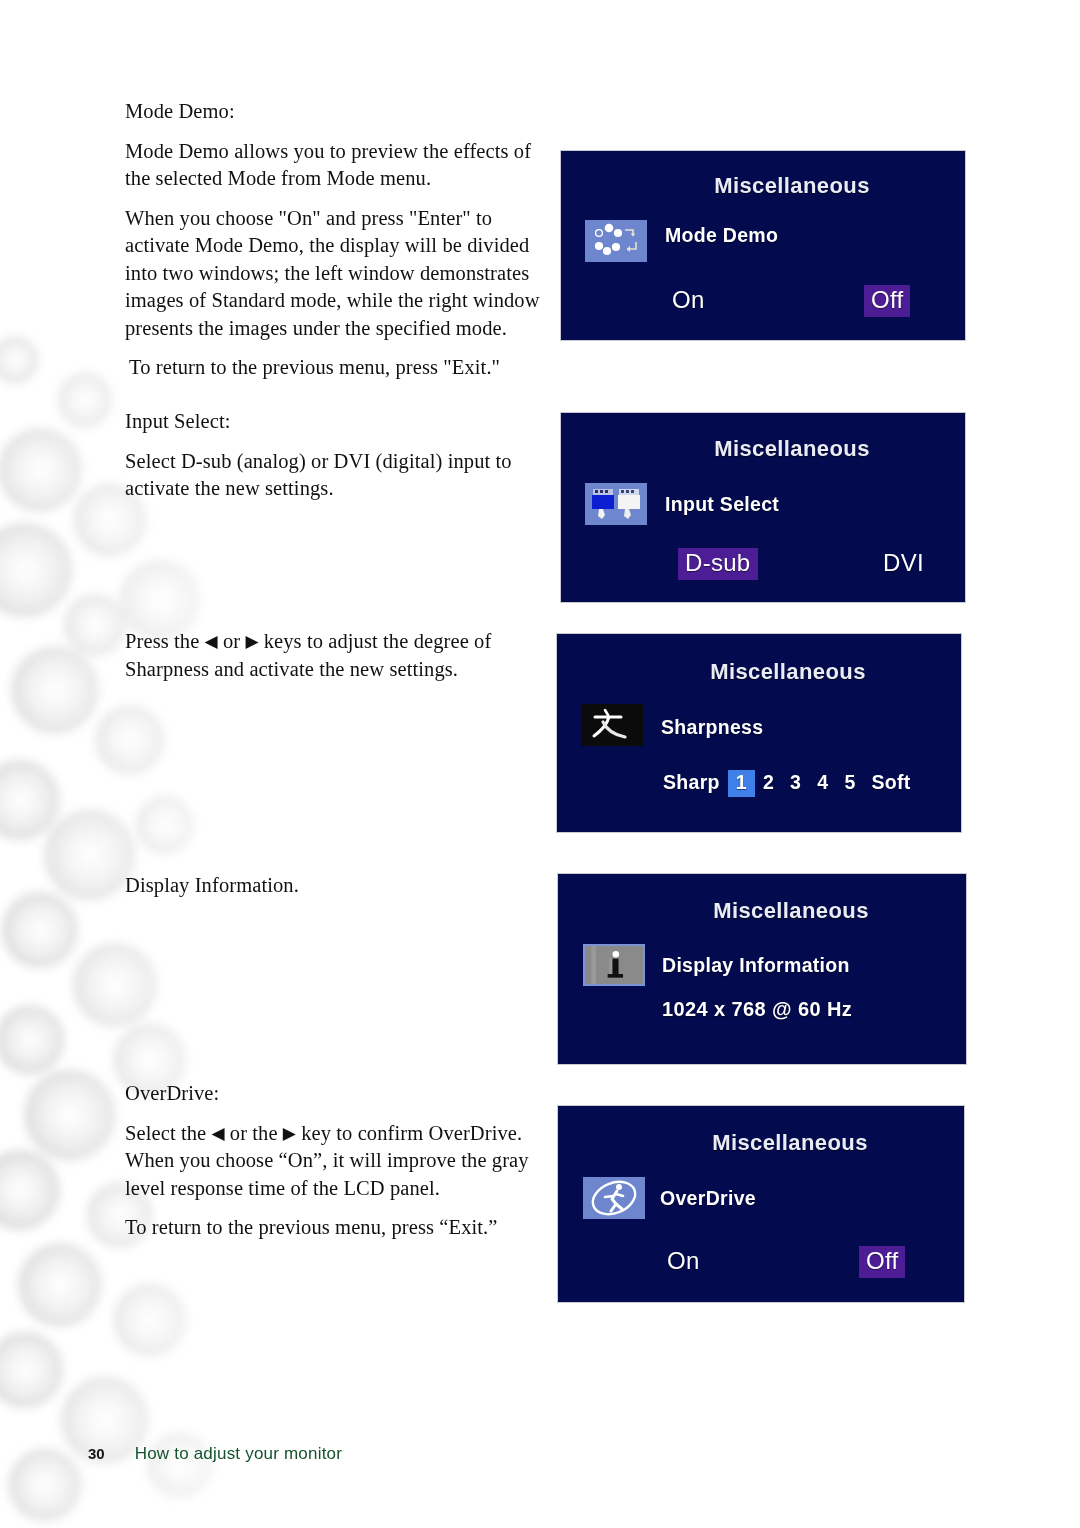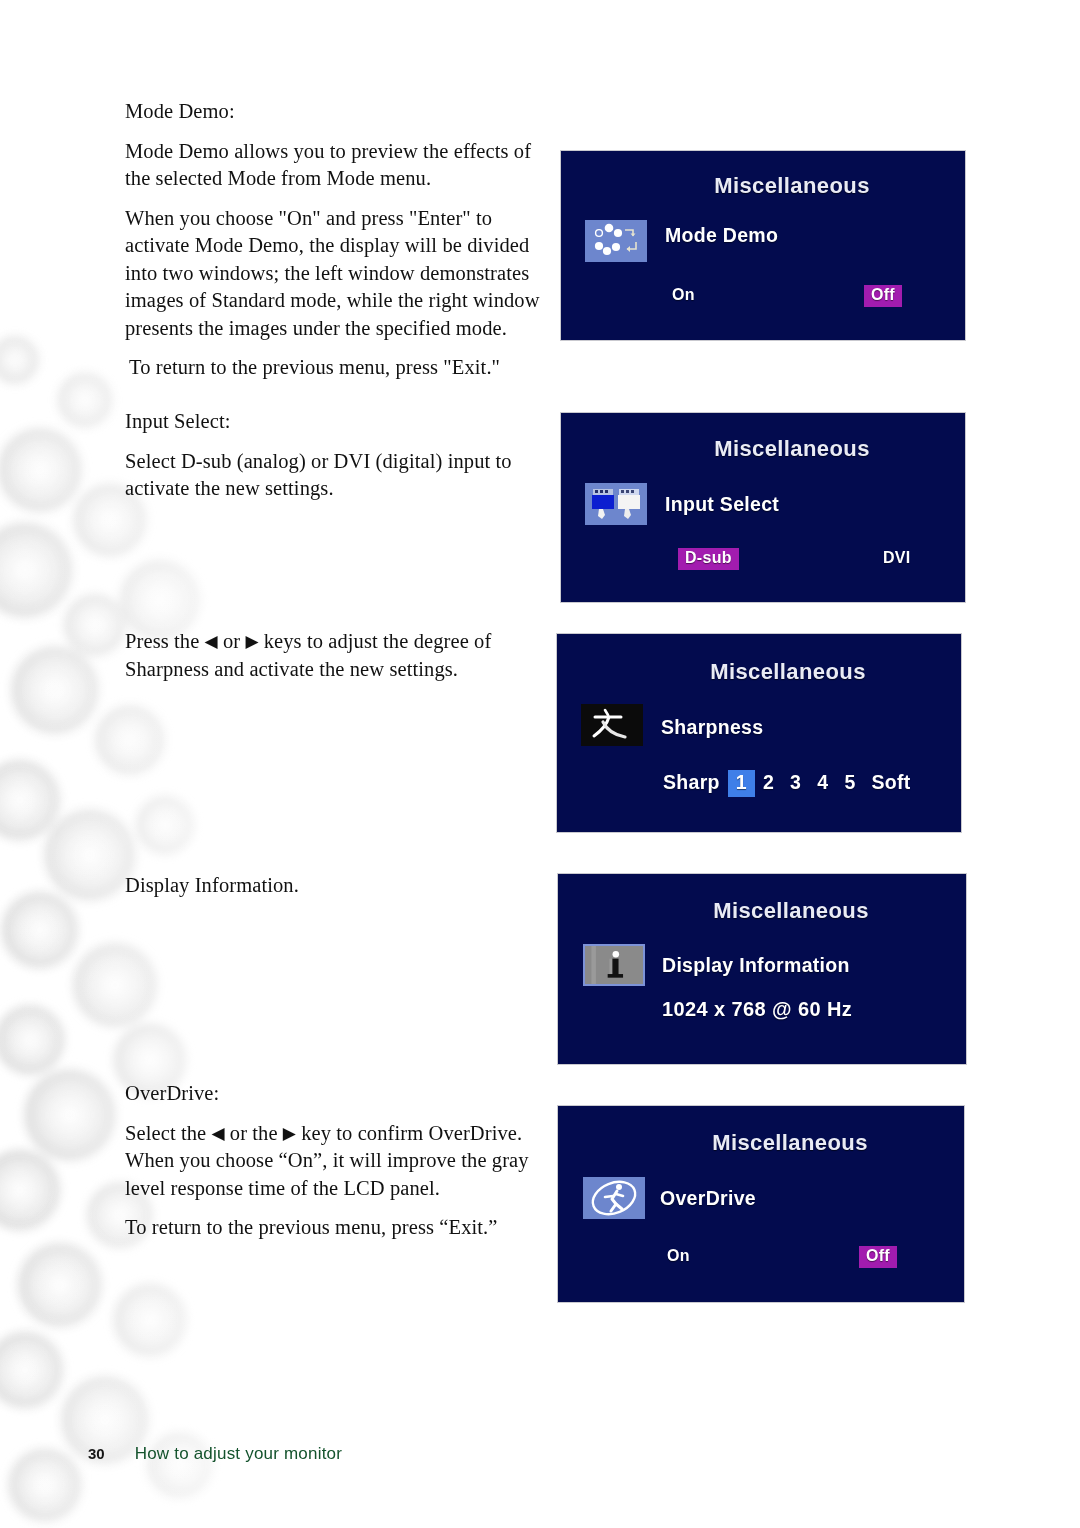--- a/index.html
+++ b/index.html
@@ -89,28 +89,28 @@
     position: absolute;
     color: #ffffff;
     font-weight: bold;
     font-size: 19.5px;
     letter-spacing: 0.3px;
     text-shadow: 0 1px 1px rgba(0,0,0,.5);
   }
   .osd-opt {
     position: absolute;
     color: #ffffff;
-    font-weight: bold;
-    font-size: 16px;
+    font-weight: normal;
+    font-size: 24px;
     letter-spacing: 0.3px;
     text-shadow: 0 1px 1px rgba(0,0,0,.5);
     padding: 1px 7px 3px 7px;
   }
   .osd-opt.sel {
-    background: #a21caf;
+    background: #4c1d95;
     color: #ffffff;
   }
   .osd-value {
     position: absolute;
     color: #ffffff;
     font-weight: bold;
     font-size: 20px;
     letter-spacing: 0.4px;
     text-shadow: 0 1px 1px rgba(0,0,0,.5);
   }

